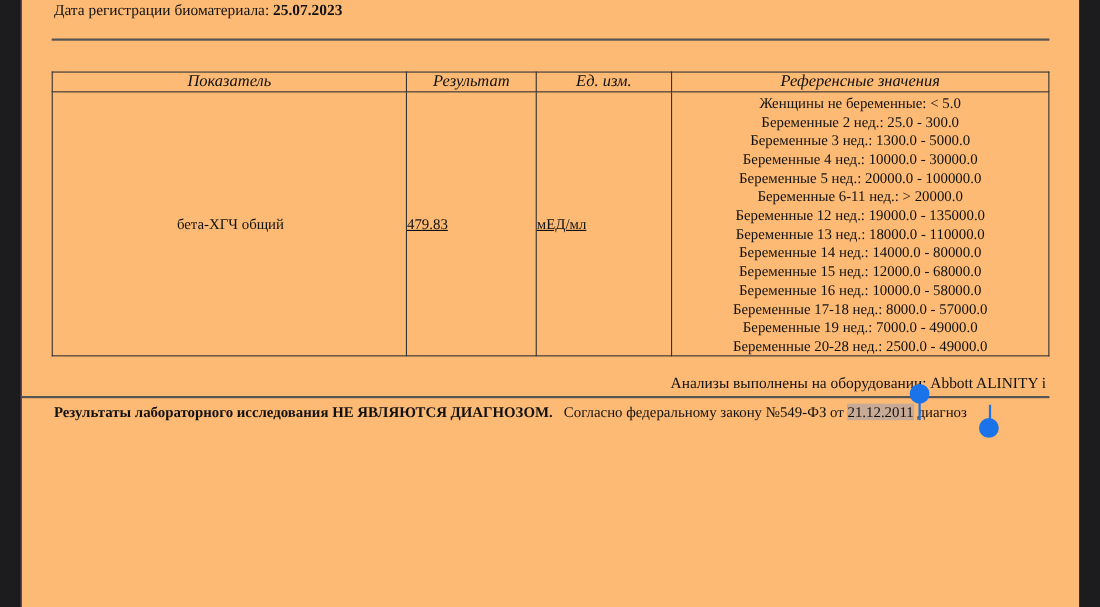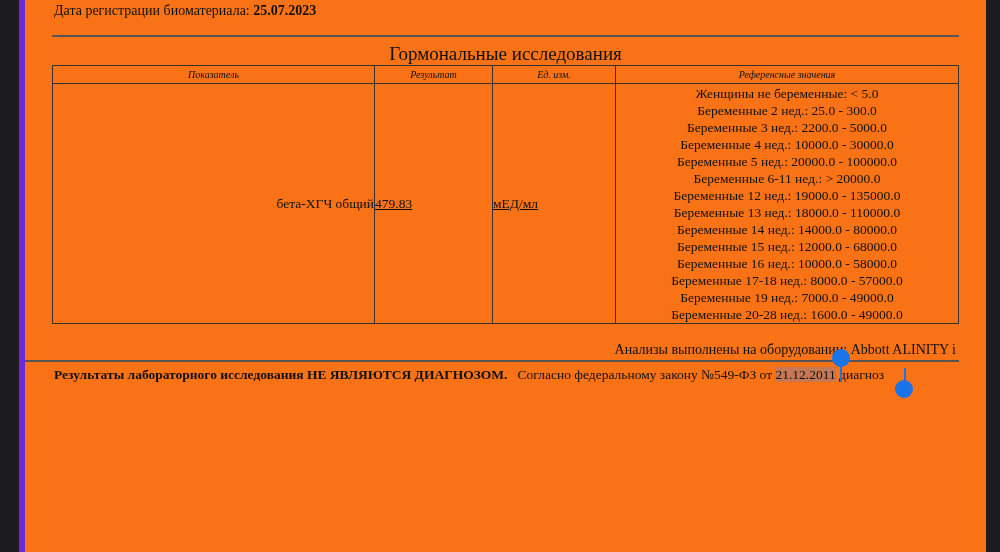--- a/index.html
+++ b/index.html
@@ -4,37 +4,37 @@
 <style>
   html, body { margin: 0; padding: 0; }
   body {
     width: 1000px; height: 552px; position: relative; overflow: hidden;
     background: #1c1c1e;
     font-family: "Liberation Serif", "DejaVu Serif", serif;
     color: #111;
   }
   .page {
     position: absolute; left: 19px; top: 0; width: 961px; height: 552px;
-    background: #f97316;
-    border-left: 6px solid #6d28d9;
+    background: #fdba74;
+    border-left: 1px solid #6d28d9;
   }
   .abs { position: absolute; white-space: nowrap; }
   .hdr-line { font-size: 14px; }
   .hdr-line b { font-weight: bold; }
   .clipped { position: absolute; left: 30px; top: -9px; font-size: 14px; color: #222; }
   .rule { position: absolute; background: #555; height: 2px; }
   .section-title { font-size: 19px; }
   table.t {
     position: absolute; left: 27px; top: 65px; width: 907px;
     border-collapse: collapse; font-size: 13.5px;
   }
   table.t th, table.t td { border: 1.5px solid #333; padding: 0; }
-  table.t th { font-weight: normal; font-style: italic; height: 17px; font-size: 10px; }
+  table.t th { font-weight: normal; font-style: italic; height: 17px; font-size: 15px; }
   table.t td { vertical-align: middle; height: 238px; }
-  td.name { text-align: right; padding-left: 2px !important; }
+  td.name { text-align: center; padding-left: 2px !important; }
   td.center { text-align: left; text-decoration: underline; }
   .refs { text-align: center; line-height: 17px; font-size: 13.5px; padding-top: 1px !important; }
   .note { font-size: 14px; text-align: right; }
   .disclaimer { font-size: 13.5px; }
   .sel { background: rgba(66, 133, 244, 0.28); }
   .handle { position: absolute; width: 18px; height: 18px; border-radius: 50%; background: #1a73e8; }
   .caret { position: absolute; width: 2px; background: #1a73e8; }
 </style>
 </head>
 <body>
@@ -43,51 +43,50 @@
 
   <div class="clipped">&nbsp;</div>
 
   <div class="abs hdr-line" style="left:29px; top:3px;">
     <span>Дата регистрации биоматериала:</span>
     <b>25.07.2023</b>
   </div>
 
   <div class="rule" style="left:27px; top:35px; width:907px;"></div>
 
-  <div class="abs section-title" style="left:0; width:961px; text-align:center; top:43px;">Гормональные исследования</div>
 
   <table class="t">
     <thead>
       <tr>
         <th style="width:321px;">Показатель</th>
         <th style="width:117px;">Результат</th>
         <th style="width:122px;">Ед. изм.</th>
         <th>Референсные значения</th>
       </tr>
     </thead>
     <tbody>
       <tr>
         <td class="name">бета-ХГЧ общий</td>
         <td class="center">479.83</td>
         <td class="center">мЕД/мл</td>
         <td class="refs">
           <div>Женщины не беременные: &lt; 5.0</div>
           <div>Беременные 2 нед.: 25.0 - 300.0</div>
-          <div>Беременные 3 нед.: 2200.0 - 5000.0</div>
+          <div>Беременные 3 нед.: 1300.0 - 5000.0</div>
           <div>Беременные 4 нед.: 10000.0 - 30000.0</div>
           <div>Беременные 5 нед.: 20000.0 - 100000.0</div>
           <div>Беременные 6-11 нед.: &gt; 20000.0</div>
           <div>Беременные 12 нед.: 19000.0 - 135000.0</div>
           <div>Беременные 13 нед.: 18000.0 - 110000.0</div>
           <div>Беременные 14 нед.: 14000.0 - 80000.0</div>
           <div>Беременные 15 нед.: 12000.0 - 68000.0</div>
           <div>Беременные 16 нед.: 10000.0 - 58000.0</div>
           <div>Беременные 17-18 нед.: 8000.0 - 57000.0</div>
           <div>Беременные 19 нед.: 7000.0 - 49000.0</div>
-          <div>Беременные 20-28 нед.: 1600.0 - 49000.0</div>
+          <div>Беременные 20-28 нед.: 2500.0 - 49000.0</div>
         </td>
       </tr>
     </tbody>
   </table>
 
   <div class="abs note" style="right:30px; top:342px;">Анализы выполнены на оборудовании: Abbott ALINITY i</div>
 
   <div class="rule" style="left:0; top:360px; width:934px;"></div>
 
   <div class="abs disclaimer" style="left:29px; top:367px;">

